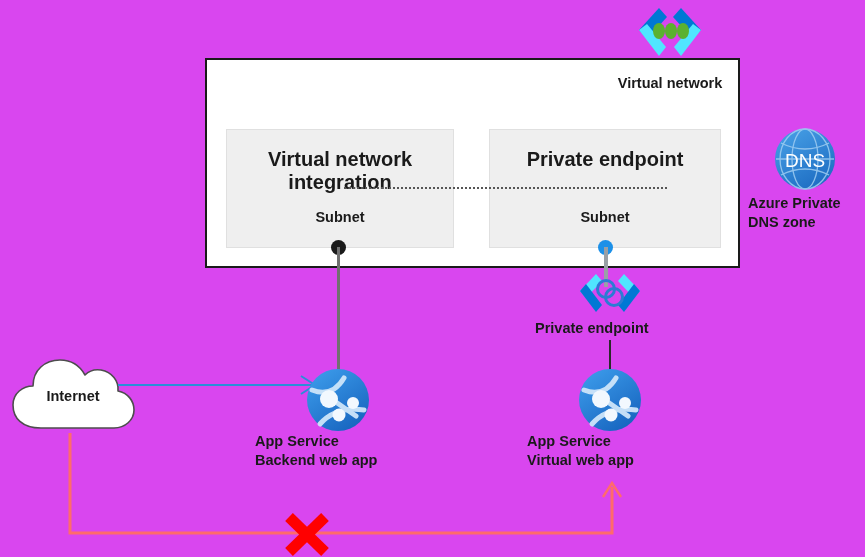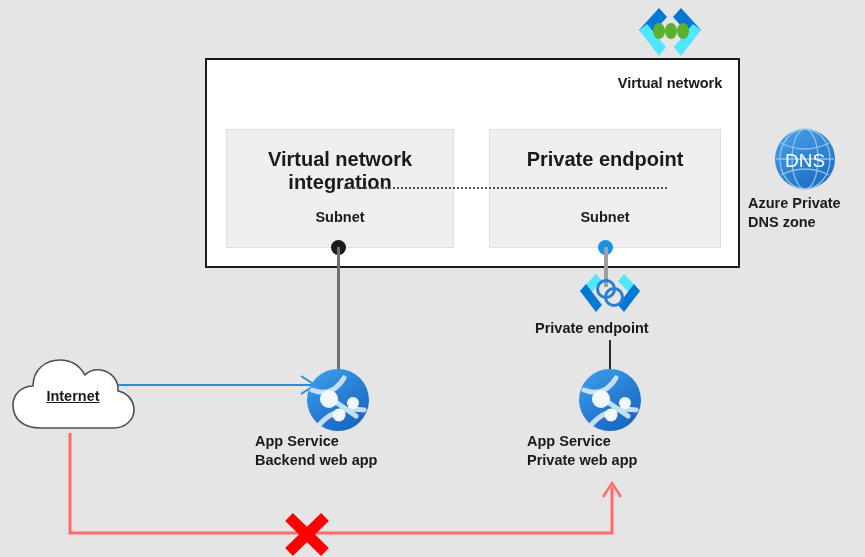--- a/index.html
+++ b/index.html
@@ -4,21 +4,21 @@
 <style>
   html, body {
     margin: 0;
     padding: 0;
     background: #ffffff;
   }
   #canvas {
     position: relative;
     width: 865px;
     height: 557px;
-    background: #e5e5e5;
+    background: #d946ef;
     font-family: "Liberation Sans", sans-serif;
     overflow: hidden;
   }
   .abs { position: absolute; }
 
   
   #vnet-box {
     left: 205px; top: 58px;
     width: 535px; height: 210px;
     border: 2px solid #1a1a1a;
@@ -107,21 +107,20 @@
 
   
   #cloud-wrap { left: 8px; top: 348px; width: 130px; height: 88px; }
   #cloud-label {
     position: absolute;
     left: 0; right: 0; top: 40px;
     text-align: center;
     font-size: 14.5px;
     font-weight: bold;
     color: #1a1a1a;
-    text-decoration: underline;
   }
 
   
   #blue-arrow { left: 118px; top: 372px; width: 205px; height: 26px; }
   #red-flow   { left: 60px;  top: 425px; width: 570px; height: 125px; }
   #red-x      { left: 283px; top: 512px; width: 48px; height: 45px; }
 
   
   #icon-vnet        { left: 633px; top: 6px;   width: 74px; height: 56px; }
   #icon-dns         { left: 774px; top: 128px; width: 62px; height: 62px; }
@@ -283,16 +282,16 @@
         <path d="M14 56 Q30 38 58 42"></path>
         <path d="M24 30 L50 48"></path>
       </g>
       <circle cx="23" cy="31" r="9" fill="#f2f8fe"></circle>
       <circle cx="47" cy="35" r="6" fill="#f2f8fe"></circle>
       <circle cx="33" cy="47" r="6.5" fill="#f2f8fe"></circle>
     </svg>
   </div>
   <div id="label-app-back" class="node-label abs">
     <div>App Service</div>
-    <div>Private web app</div>
+    <div>Virtual web app</div>
   </div>
 
 </div>
 
 </body></html>

